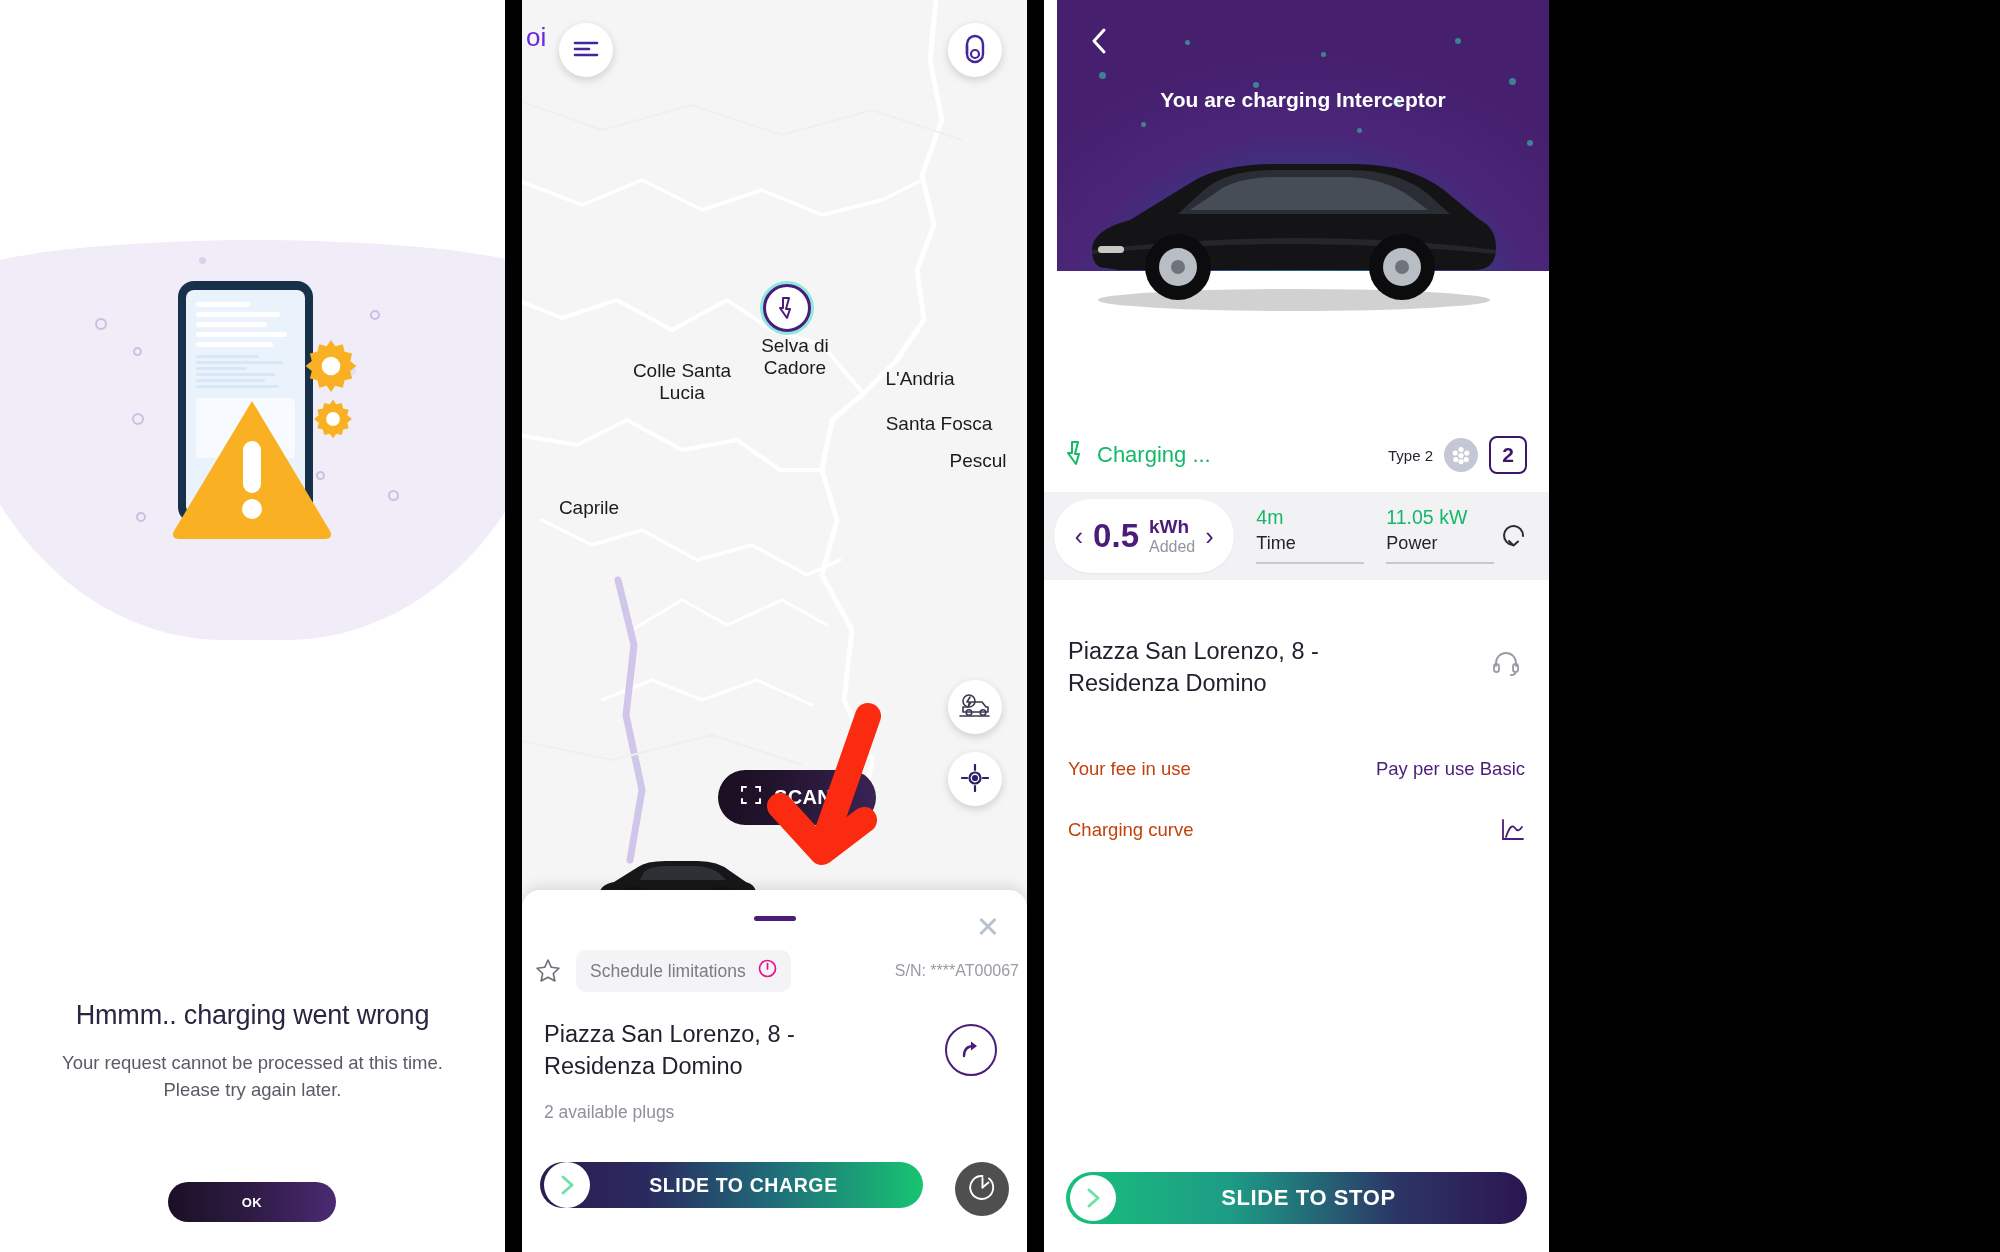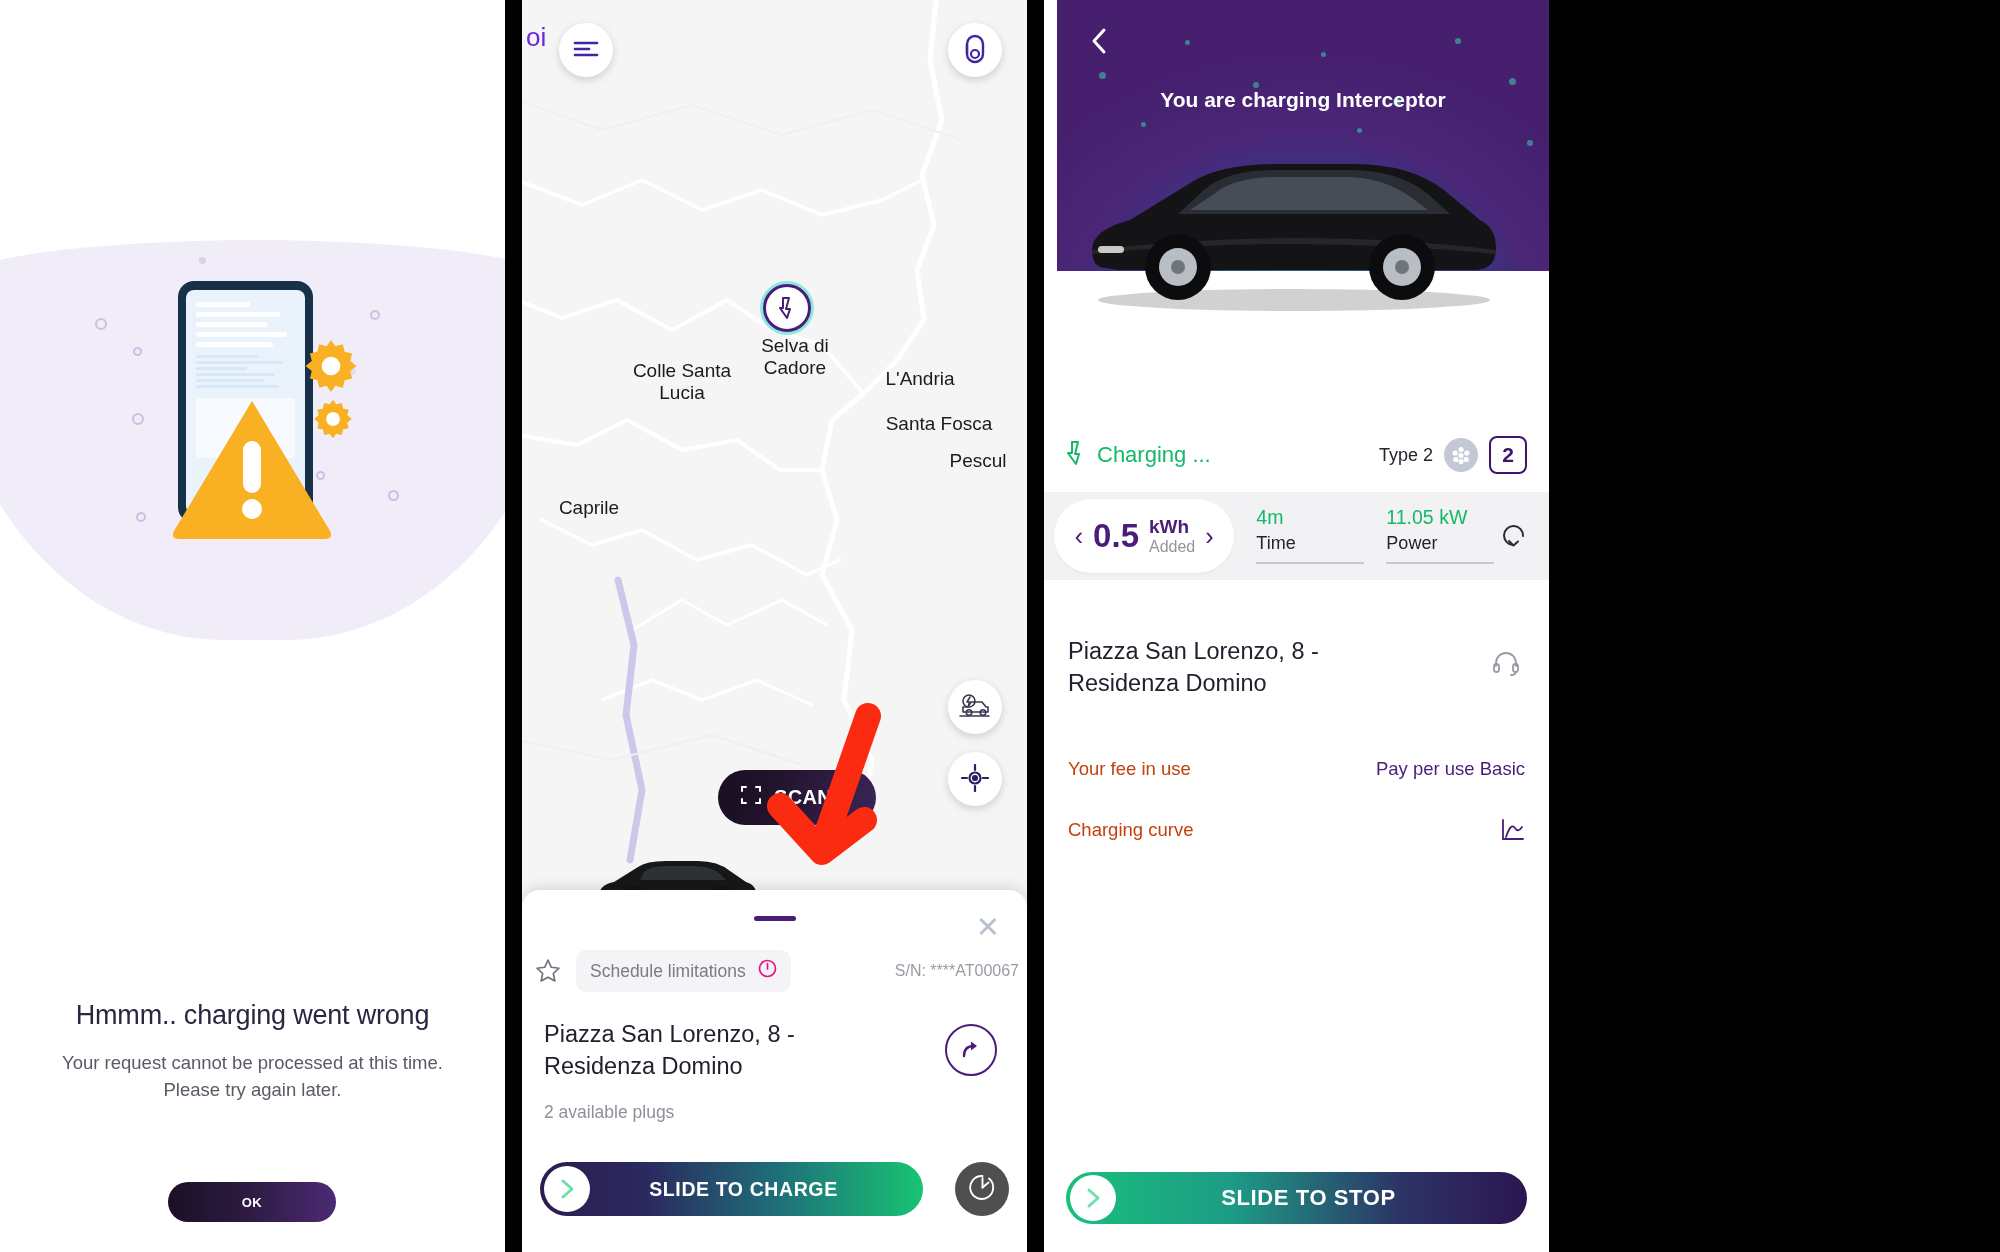--- a/index.html
+++ b/index.html
@@ -176,21 +176,21 @@
   .nav-circle {
     position: absolute; right: 30px; top: 134px;
     width: 52px; height: 52px; border-radius: 50%;
     border: 2px solid #4a1d7a;
     display: flex; align-items: center; justify-content: center;
     cursor: pointer; background: #fff;
   }
 
   .slider {
     position: absolute; left: 18px; top: 272px;
-    width: 383px; height: 54px;
+    width: 383px; height: 46px;
     border-radius: 30px;
     display: flex; align-items: center;
     color: #fff; font-size: 19.5px; font-weight: 700; letter-spacing: 0.6px;
     cursor: pointer; border: none;
   }
   .slider.charge { background: linear-gradient(90deg, #2d1b50 0%, #2a2a5e 28%, #1f6f7a 62%, #18c472 100%); }
   .slider-knob {
     position: absolute; left: 4px;
     width: 46px; height: 46px; border-radius: 50%;
     background: #fff;
@@ -242,21 +242,21 @@
     width: 440px; height: 170px;
     z-index: 3;
   }
 
   .status-row {
     position: absolute; left: 0; right: 0; top: 425px; height: 60px;
     display: flex; align-items: center; padding: 0 22px;
   }
   .charging-txt { color: #14b866; font-size: 22px; margin-left: 12px; }
   .type2 { margin-left: auto; display: flex; align-items: center; gap: 11px; }
-  .type2-label { font-size: 18px; color: #26242f; }
+  .type2-label { font-size: 15px; color: #26242f; }
   .plugbadge {
     width: 34px; height: 34px; border-radius: 50%;
     background: #c4c8d4;
     display: flex; align-items: center; justify-content: center;
   }
   .cnt-box {
     width: 38px; height: 38px; border-radius: 8px;
     border: 2px solid #3c1668;
     display: flex; align-items: center; justify-content: center;
     color: #3c1668; font-size: 21px; font-weight: 700;

